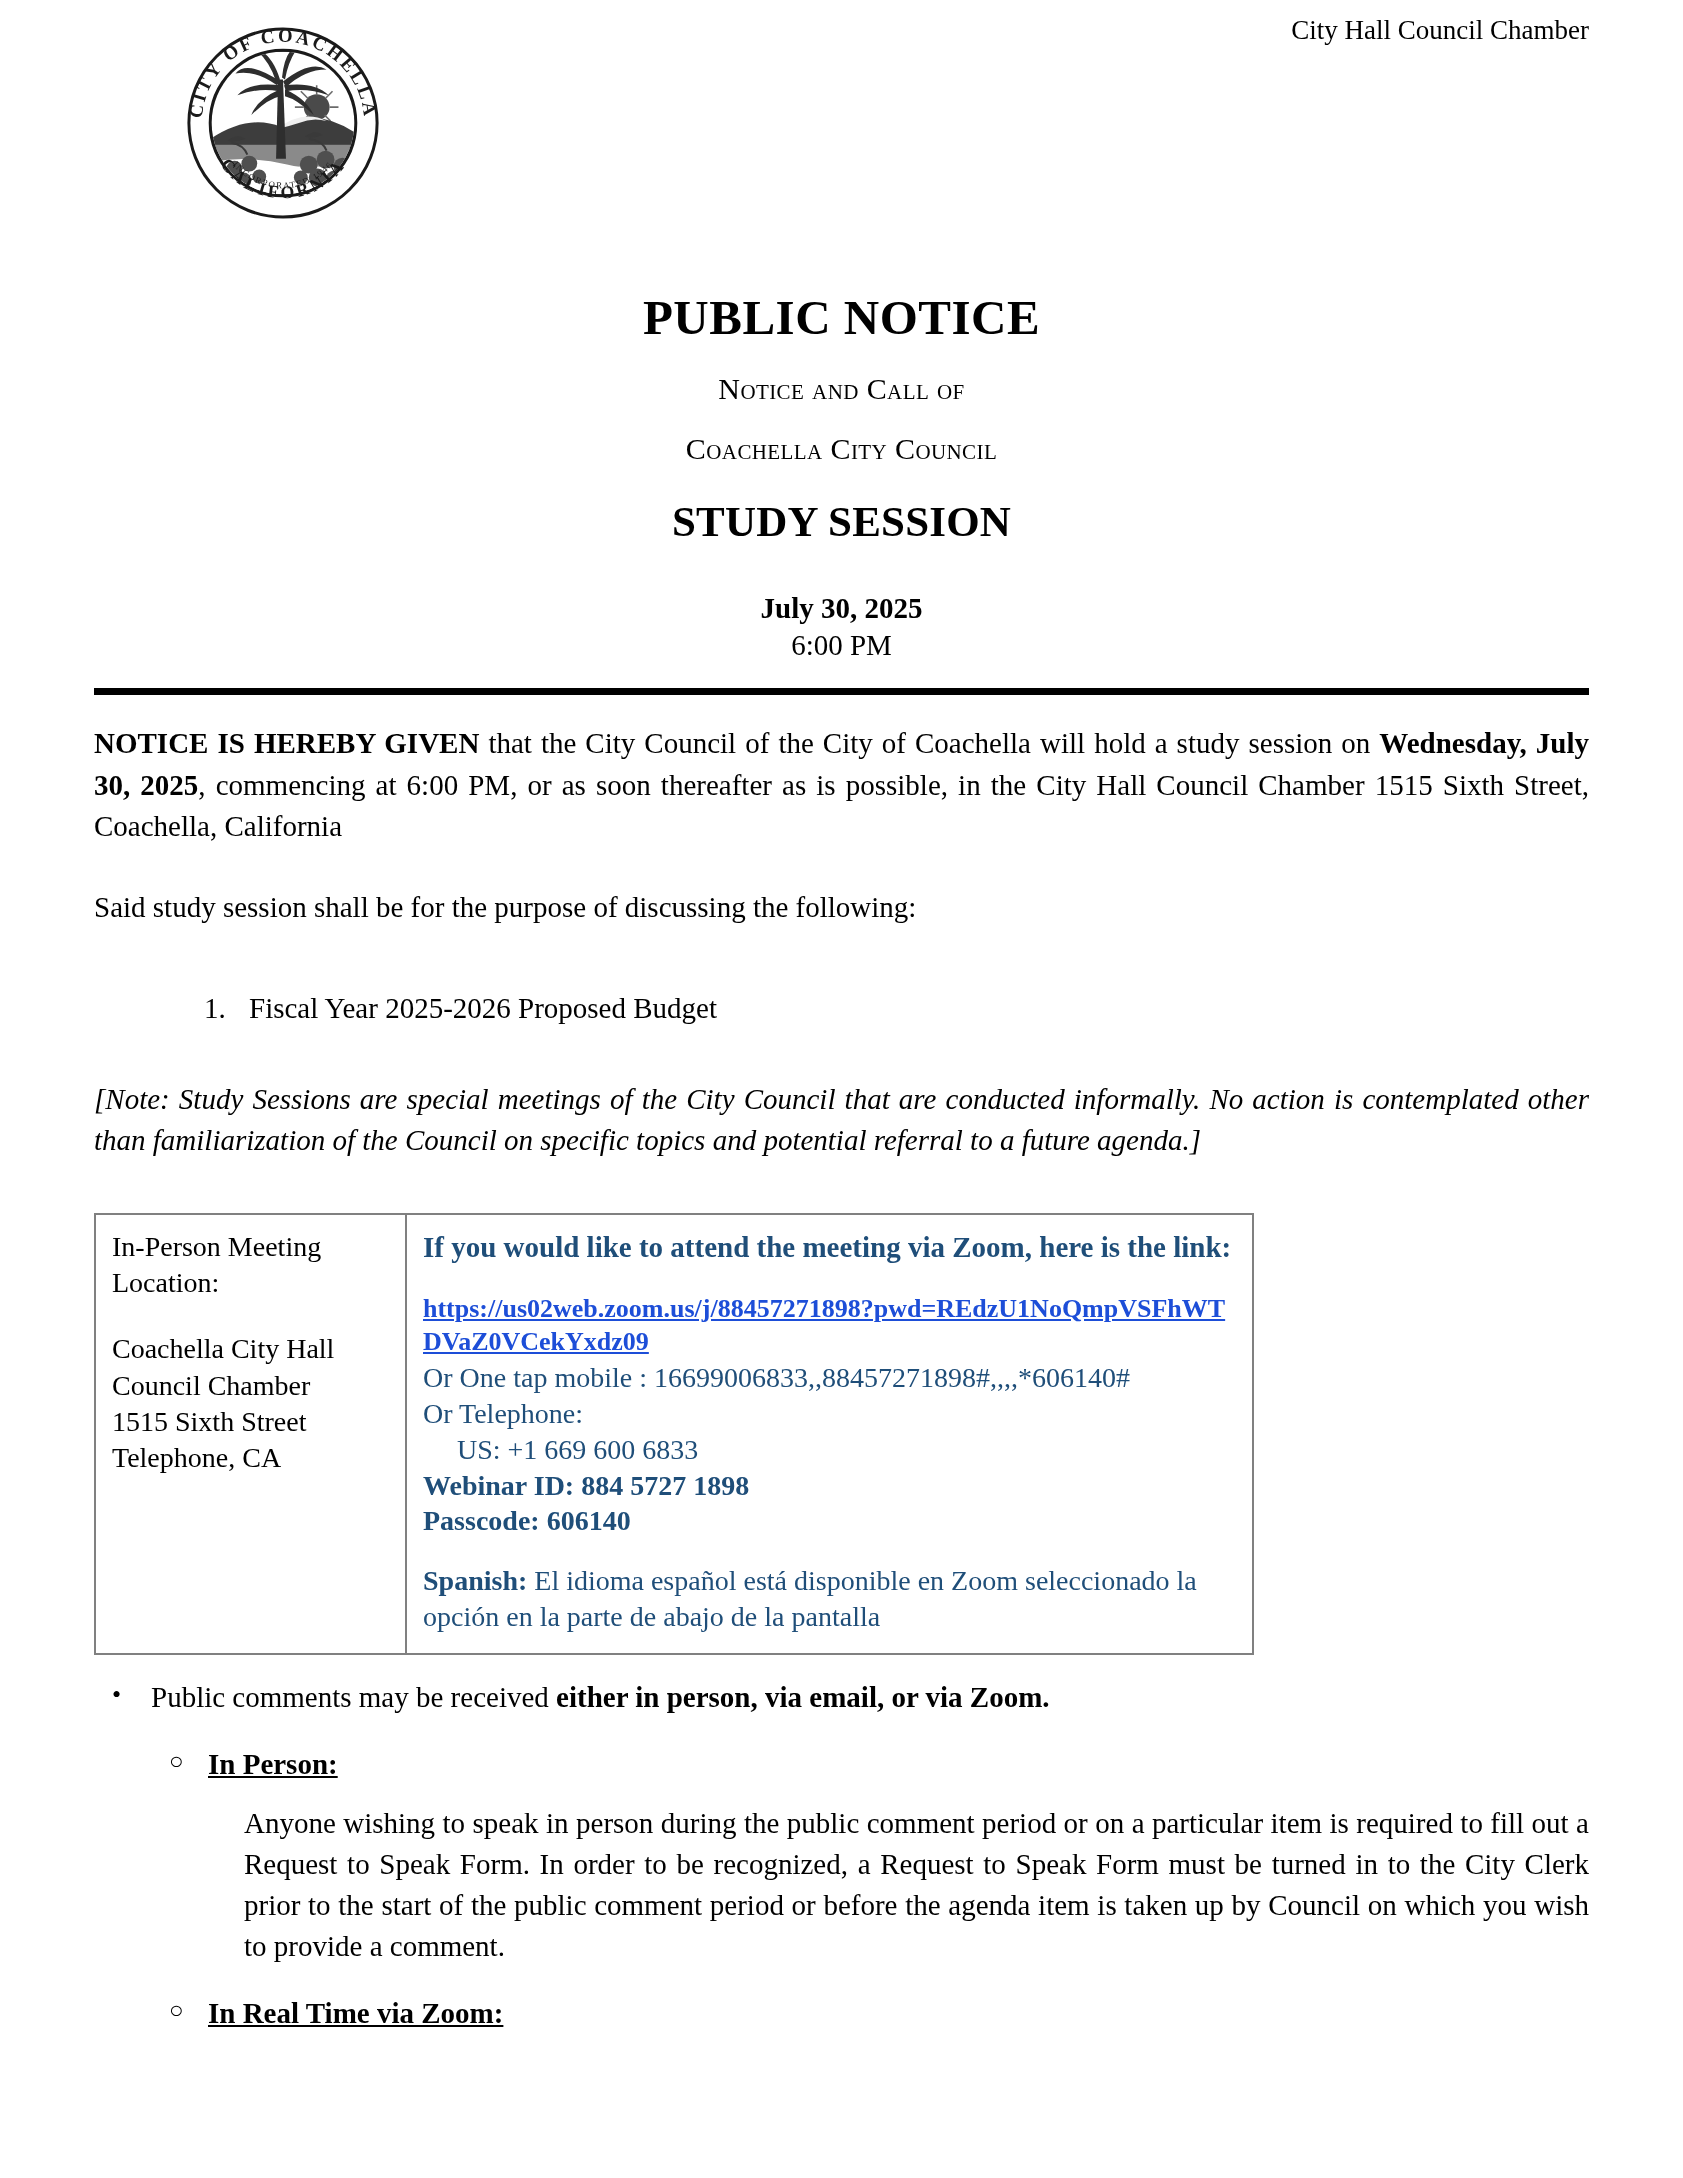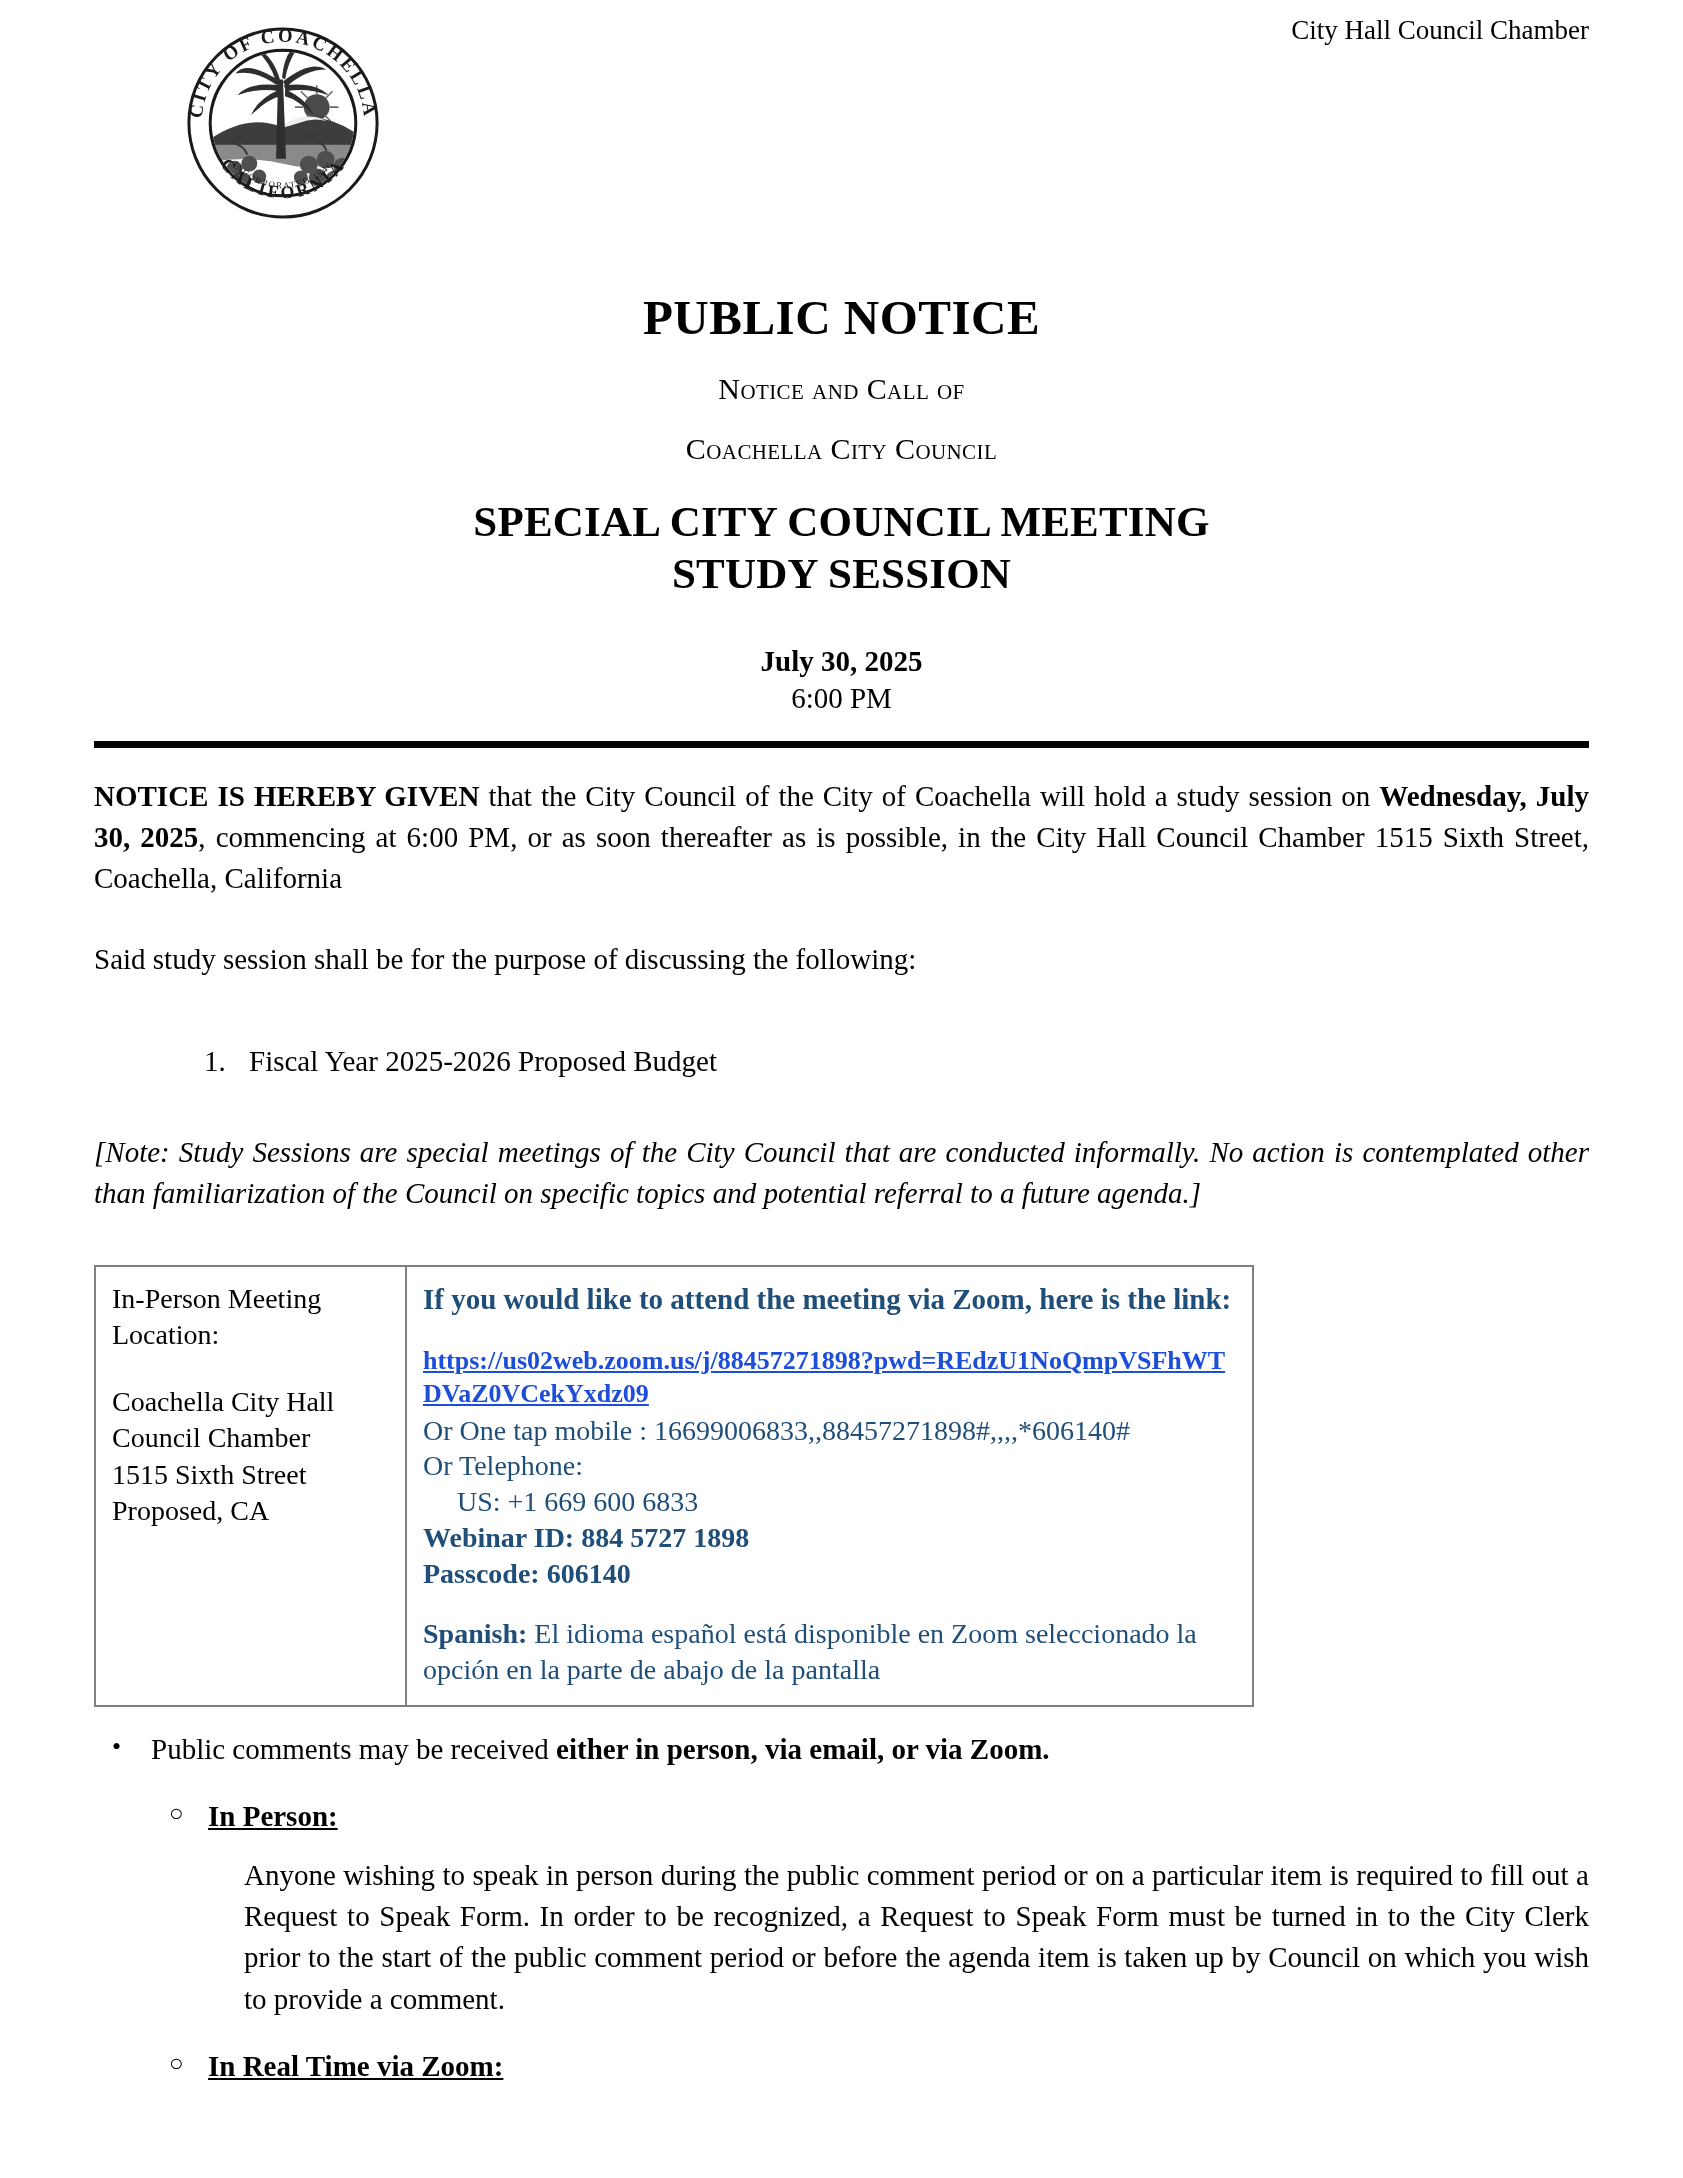--- a/index.html
+++ b/index.html
@@ -300,21 +300,20 @@
     <div class="address-block">
       <div>City Hall Council Chamber</div>
     </div>
   </div>
 
   <div class="title-zone">
     <div class="public-notice">PUBLIC NOTICE</div>
     <div class="smallcaps-line">Notice and Call of</div>
     <div class="smallcaps-line second">Coachella City Council</div>
     <div class="meeting-title">
-      <span>SPECIAL CITY COUNCIL MEETING</span>
       <span class="l2">STUDY SESSION</span>
     </div>
     <div class="date-line">July 30, 2025</div>
     <div class="time-line">6:00 PM</div>
   </div>
 
   <div class="rule"></div>
 
   <div class="body-text">
     <b>NOTICE IS HEREBY GIVEN</b><span> that the City Council of the City of Coachella will hold a study session on </span><b>Wednesday, July 30, 2025</b><span>, commencing at 6:00 PM, or as soon thereafter as is possible, in the City Hall Council Chamber 1515 Sixth Street, Coachella, California</span>
@@ -331,21 +330,21 @@
   <table class="zoom-table">
     <tbody>
         <tr>
       <td class="loc-cell">
         <div>In-Person Meeting</div>
         <div>Location:</div>
         <div class="spacer"></div>
         <div>Coachella City Hall</div>
         <div>Council Chamber</div>
         <div>1515 Sixth Street</div>
-        <div>Proposed, CA</div>
+        <div>Telephone, CA</div>
       </td>
       <td class="zoom-cell">
         <div class="zoom-head">If you would like to attend the meeting via Zoom, here is the link:</div>
         <a class="zoom-link" href="#">https://us02web.zoom.us/j/88457271898?pwd=REdzU1NoQmpVSFhWTDVaZ0VCekYxdz09</a>
         <span class="zoom-line">Or One tap mobile : 16699006833,,88457271898#,,,,*606140#</span>
         <span class="zoom-line">Or Telephone:</span>
         <span class="zoom-line indent">US: +1 669 600 6833</span>
         <span class="zoom-line bold">Webinar ID: 884 5727 1898</span>
         <span class="zoom-line bold">Passcode: 606140</span>
         <div class="spanish">

